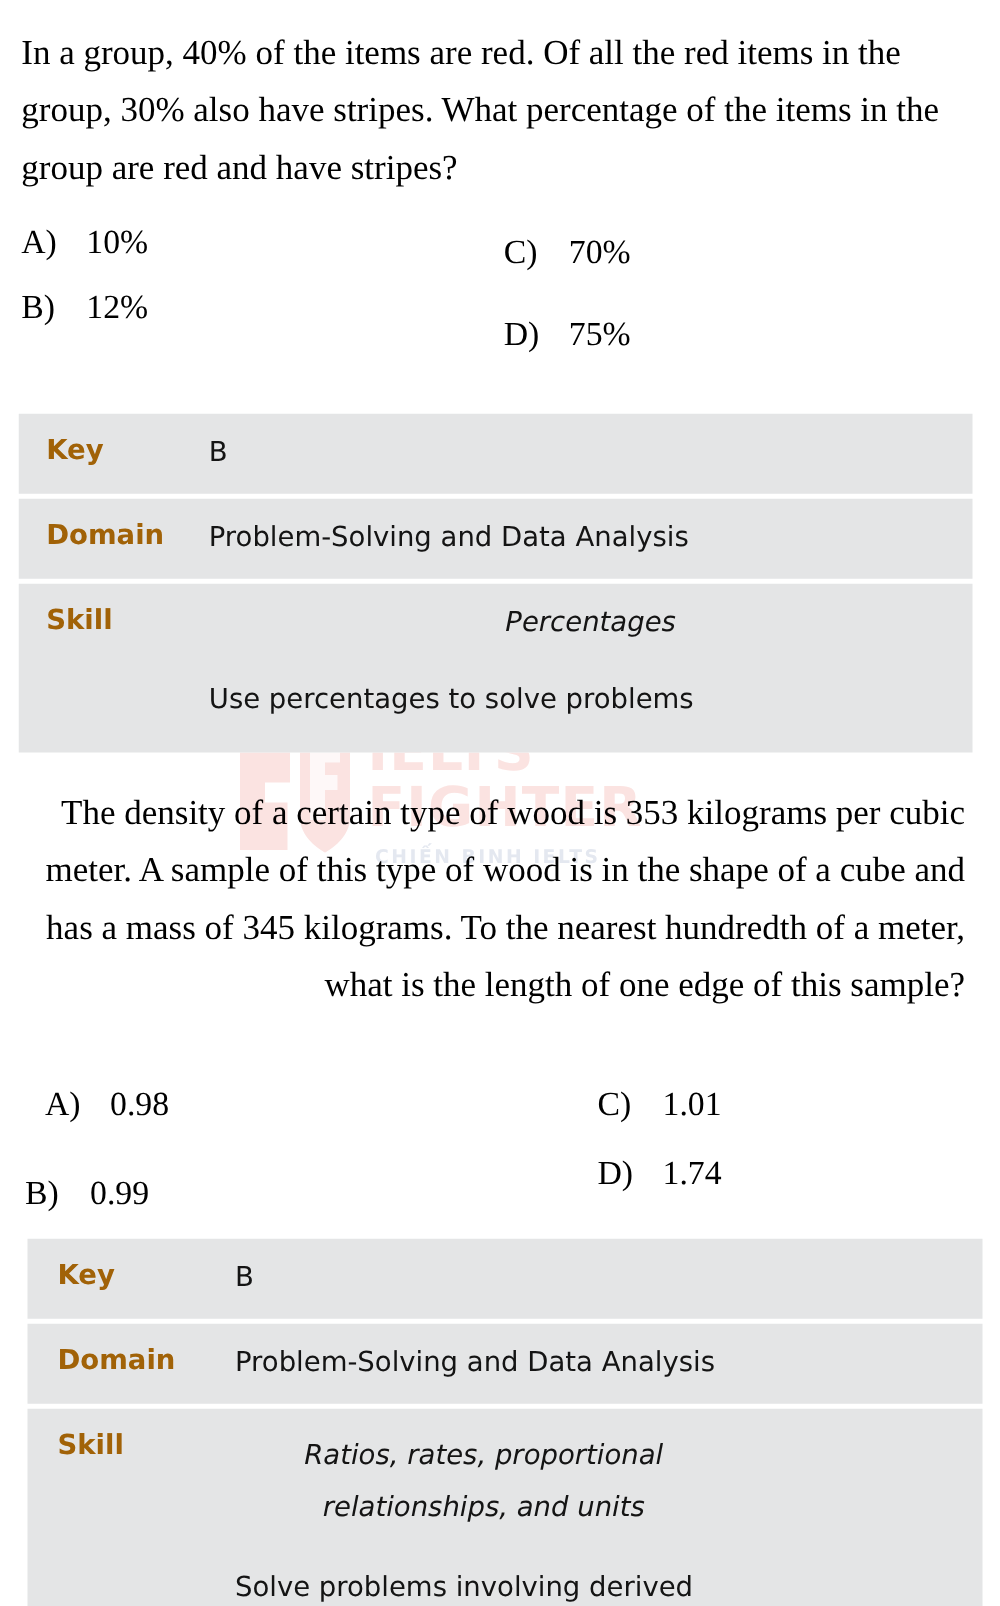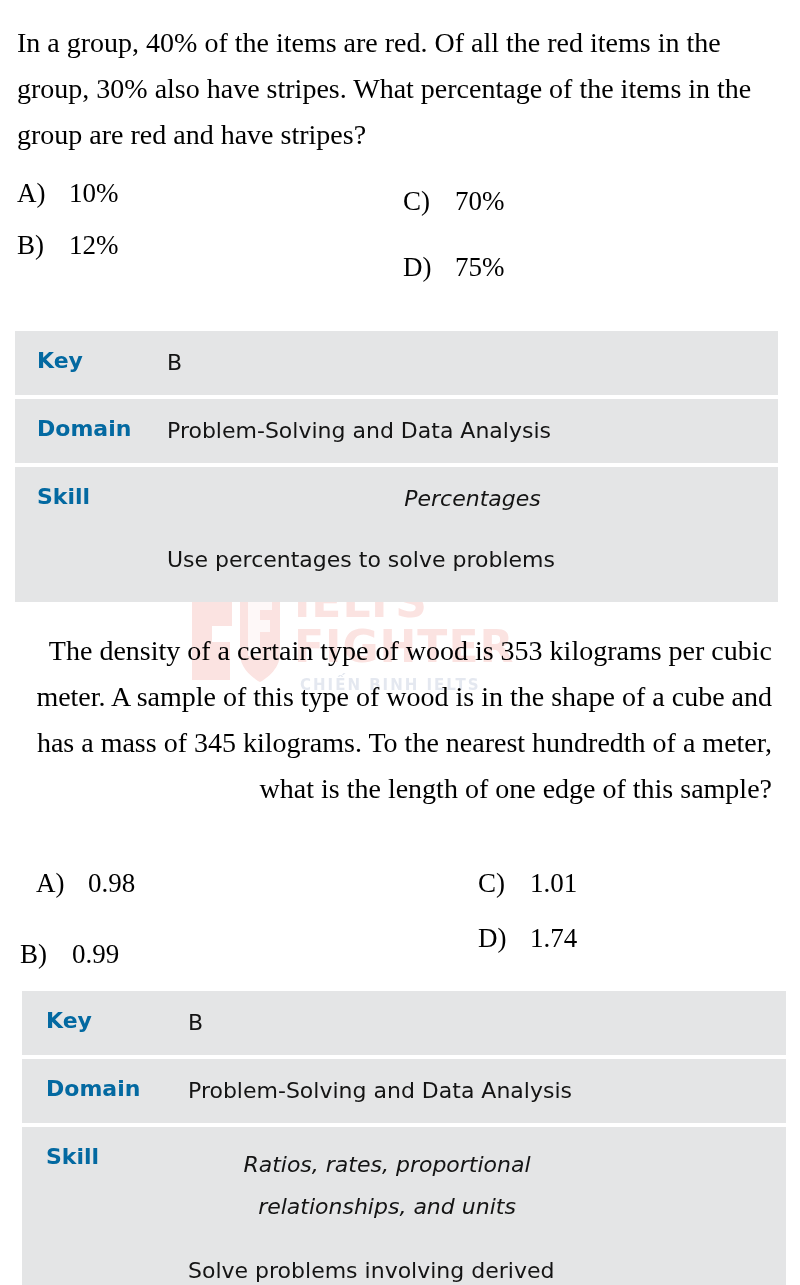--- a/index.html
+++ b/index.html
@@ -125,21 +125,21 @@
     align-items: flex-start;
     margin-bottom: 4px;
   }
   .info-row:last-child { margin-bottom: 0; }
 
   .row-key { background: #e4e5e6; padding: 0; }
 
   .info-label {
     font-weight: 700;
     font-size: 22px;
-    color: #0369a1;
+    color: #a16207;
     flex: 0 0 auto;
   }
   .info-value {
     font-size: 22px;
     color: #141414;
     flex: 1 1 auto;
   }
   .info-value .skill-name {
     font-style: italic;
     display: block;

